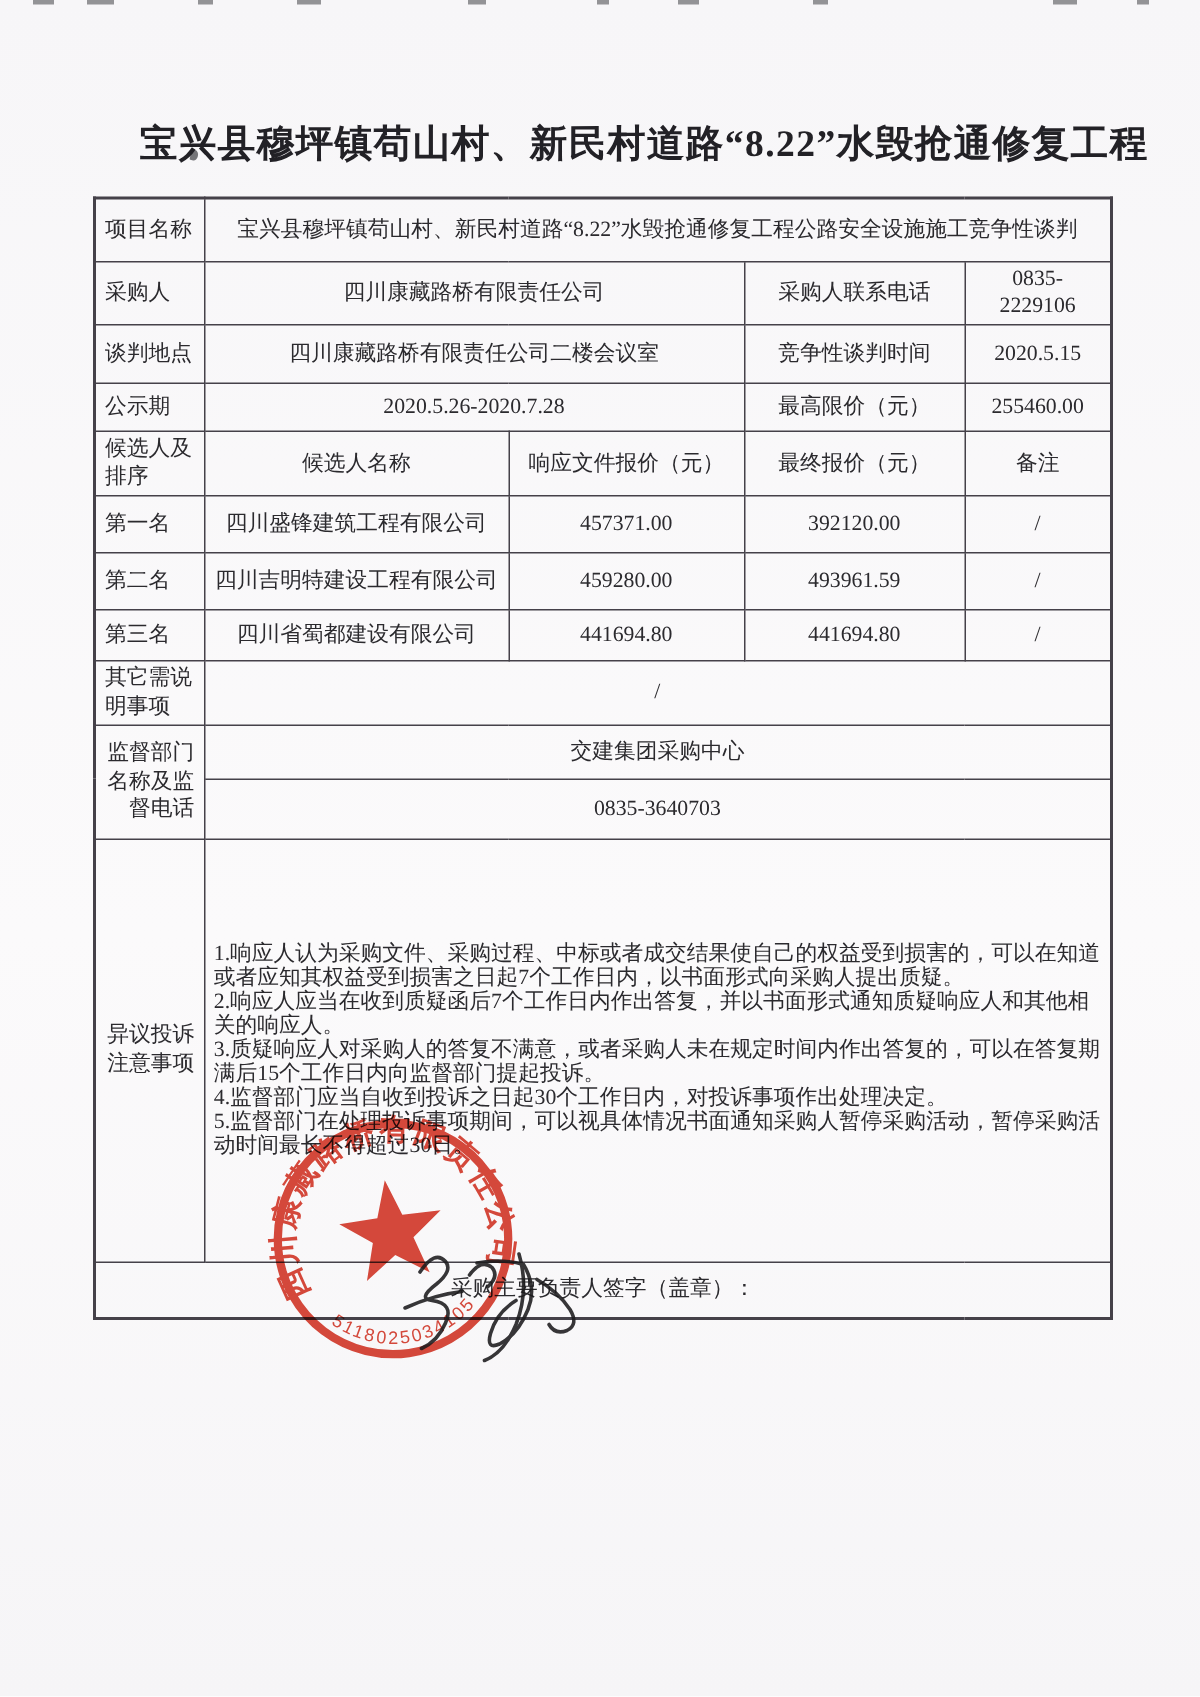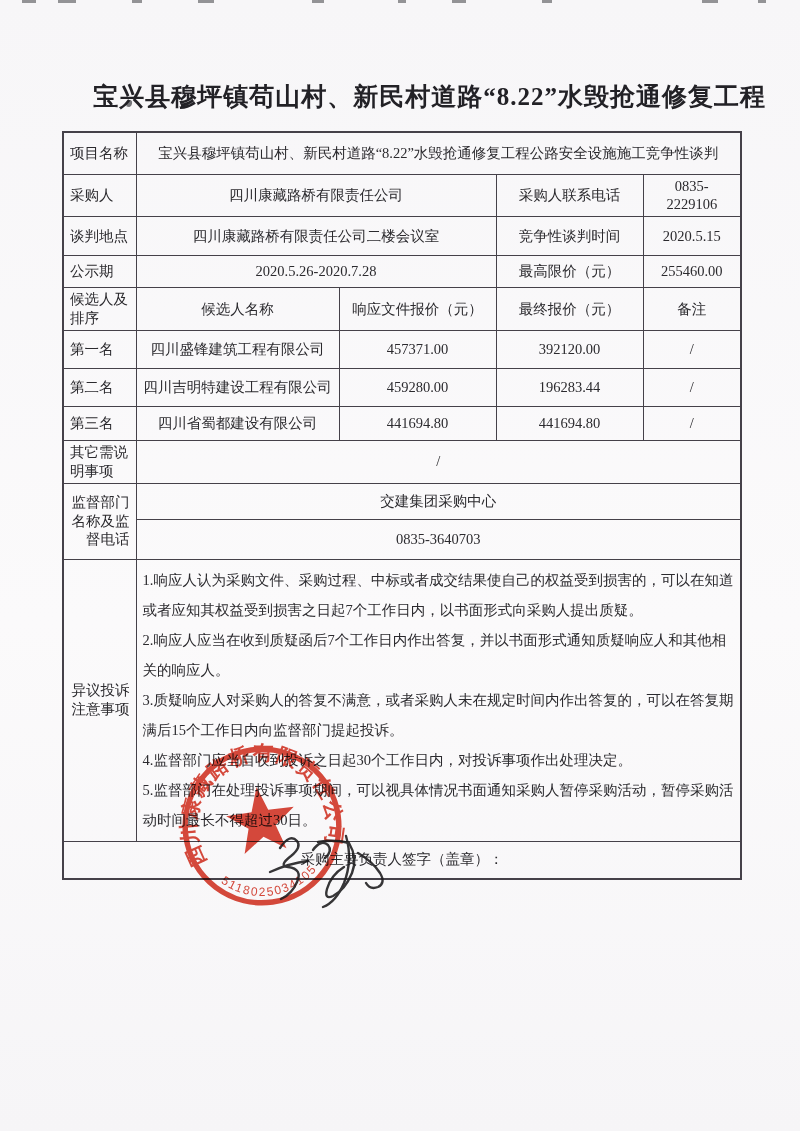--- a/index.html
+++ b/index.html
@@ -30,21 +30,21 @@
   }
   td.lbl{padding:2px 3px 2px 4px;text-align:left;}
   td.lbl-c{text-align:right;padding:2px 2px;}
   td.c{text-align:center;}
   td.l{text-align:center;}
   tr.r1{height:42px;} tr.r2{height:39px;} tr.r3{height:39px;} tr.r4{height:32px;}
   tr.r5{height:37px;} tr.r6{height:38px;} tr.r7{height:38px;} tr.r8{height:34px;}
   tr.r9{height:37px;} tr.r10a{height:36px;} tr.r10b{height:40px;}
   tr.r11{height:282px;} tr.r12{height:38px;}
   td.objection-cell{padding:4px 8px;}
-  .objection-item{margin:0;text-align:left;font-size:14.5px;line-height:30px;color:#2b2a2e;}
+  .objection-item{margin:0;text-align:left;font-size:14.5px;line-height:16px;color:#2b2a2e;}
   .stamp{
     position:absolute;left:178px;top:742px;width:168px;height:168px;
     mix-blend-mode:multiply;opacity:.92;
     transform:rotate(-8deg);transform-origin:50% 50%;
   }
   .signature-svg{position:absolute;left:258px;top:818px;width:135px;height:92px;}
 </style>
 </head>
 <body>
 
@@ -117,21 +117,21 @@
       <td class="lbl">第一名</td>
       <td class="l">四川盛锋建筑工程有限公司</td>
       <td class="c">457371.00</td>
       <td class="c">392120.00</td>
       <td class="c">/</td>
     </tr>
     <tr class="r7">
       <td class="lbl">第二名</td>
       <td class="l">四川吉明特建设工程有限公司</td>
       <td class="c">459280.00</td>
-      <td class="c">196283.44</td>
+      <td class="c">493961.59</td>
       <td class="c">/</td>
     </tr>
     <tr class="r8">
       <td class="lbl">第三名</td>
       <td class="l">四川省蜀都建设有限公司</td>
       <td class="c">441694.80</td>
       <td class="c">441694.80</td>
       <td class="c">/</td>
     </tr>
 

